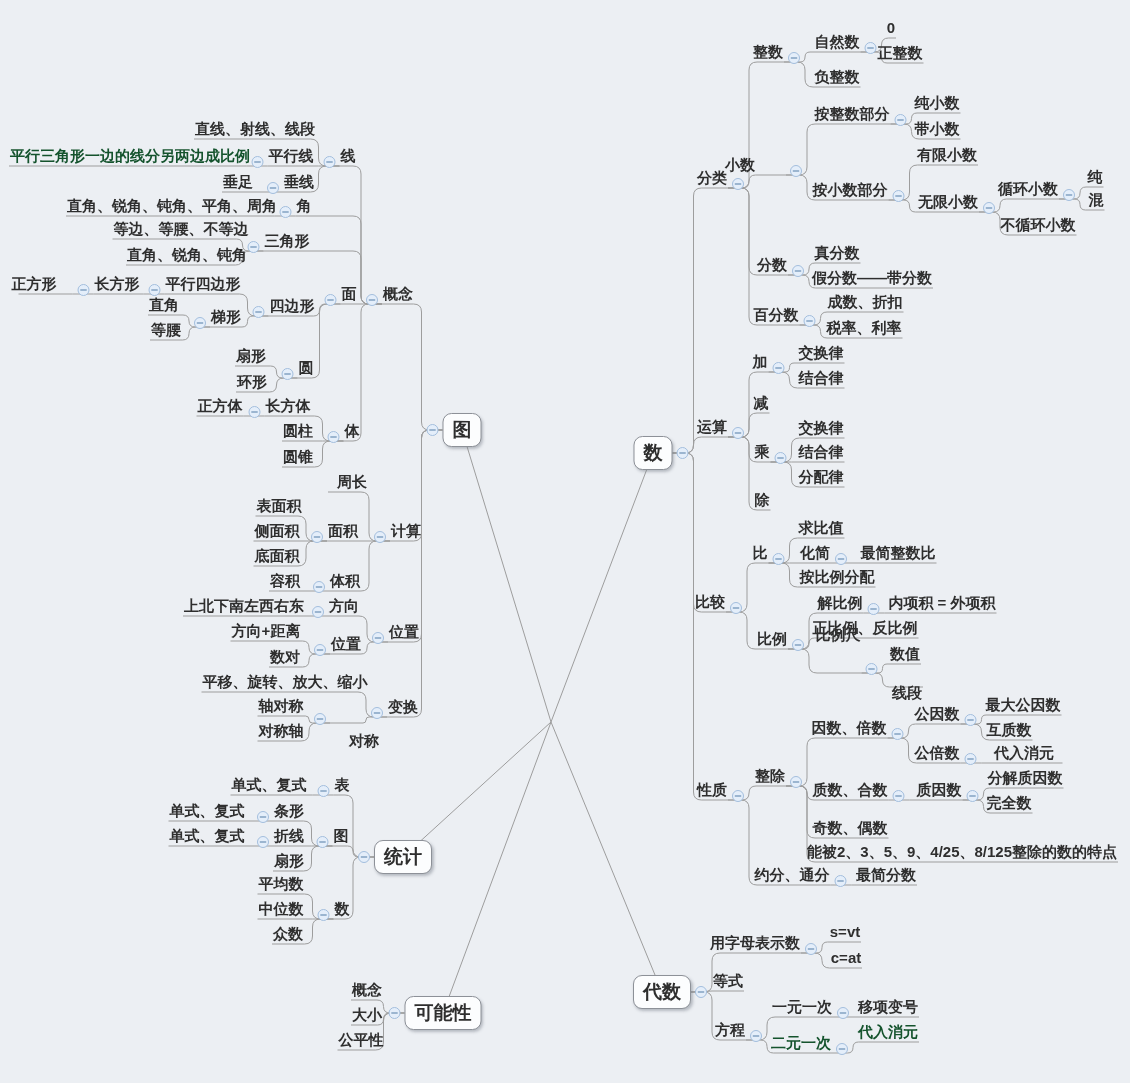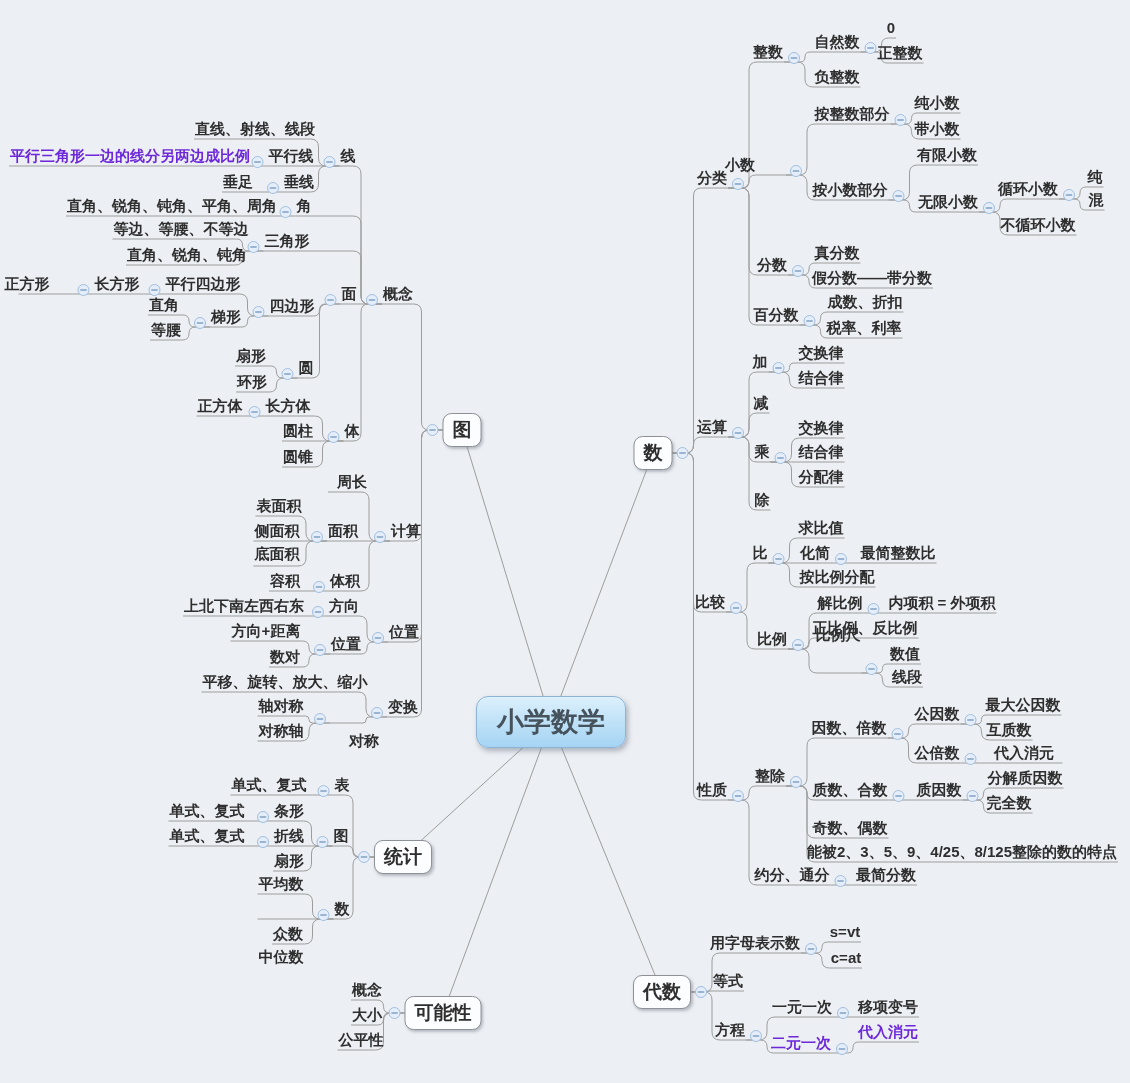--- a/index.html
+++ b/index.html
@@ -11,21 +11,21 @@
   .iconc{fill:#e4eefa;stroke:#a3bedd;stroke-width:1;}
   .iconm{stroke:#7c9cbe;stroke-width:1.4;}
   .node{position:absolute;transform:translate(-50%,-50%);white-space:nowrap;
         font-weight:700;font-size:15px;line-height:21px;color:#2e2e2e;z-index:2;}
   .leaf{padding:0 1px;background:transparent;}
   .hub{font-size:19px;line-height:22px;padding:5px 9px;background:#fcfdfe;color:#2e2e2e;
        border:1.3px solid #8d9198;border-radius:9px;box-shadow:1.5px 2px 3px rgba(115,122,134,.45);}
   .center{font-size:27px;line-height:30px;color:#46525c;padding:10px 20px;
        background:linear-gradient(180deg,#dcf0fc 0%,#c2e3f8 45%,#a5d4f3 100%);
        border:1.4px solid #8fb3d4;border-radius:12px;box-shadow:2px 3px 5px rgba(110,120,135,.5);}
-  .red{color:#6d28d9;}
+  .red{color:#14532d;}
 </style>
 </head>
 <body>
 
 <div id="stage">
   <svg id="edges" width="1130" height="1083" viewBox="0 0 1130 1083">
       <g>
         <path d="M551 722L462 430" class="rootedge"></path>
         <path d="M551 722L653 453" class="rootedge"></path>
         <path d="M551 722L403 857" class="rootedge"></path>
@@ -413,21 +413,20 @@
         <g>
           <circle cx="972.5" cy="796" r="5.5" class="iconc"></circle>
           <line x1="969.3" x2="975.7" y1="796" y2="796" class="iconm"></line>
         </g>
         <g>
           <circle cx="840.5" cy="881" r="5.5" class="iconc"></circle>
           <line x1="837.3" x2="843.7" y1="881" y2="881" class="iconm"></line>
         </g>
       </g>
     </svg>
-<div class="node center" style="left: 551px; top: 722px;">小学数学</div>
     <div class="node hub" style="left: 462px; top: 430px;">图</div>
     <div class="node hub" style="left: 653px; top: 453px;">数</div>
     <div class="node hub" style="left: 403px; top: 857px;">统计</div>
     <div class="node hub" style="left: 443px; top: 1013px;">可能性</div>
     <div class="node hub" style="left: 662px; top: 992px;">代数</div>
     <div class="node leaf" style="left: 398px; top: 293px;">概念</div>
     <div class="node leaf" style="left: 348px; top: 155px;">线</div>
     <div class="node leaf" style="left: 255px; top: 128px;">直线、射线、线段</div>
     <div class="node leaf" style="left: 291px; top: 155px;">平行线</div>
     <div class="node leaf red" style="left: 130px; top: 155px;">平行三角形一边的线分另两边成比例</div>
@@ -435,38 +434,38 @@
     <div class="node leaf" style="left: 238px; top: 181px;">垂足</div>
     <div class="node leaf" style="left: 304px; top: 205px;">角</div>
     <div class="node leaf" style="left: 172px; top: 205px;">直角、锐角、钝角、平角、周角</div>
     <div class="node leaf" style="left: 287px; top: 240px;">三角形</div>
     <div class="node leaf" style="left: 181px; top: 228px;">等边、等腰、不等边</div>
     <div class="node leaf" style="left: 187px; top: 254px;">直角、锐角、钝角</div>
     <div class="node leaf" style="left: 349px; top: 293px;">面</div>
     <div class="node leaf" style="left: 292px; top: 305px;">四边形</div>
     <div class="node leaf" style="left: 203px; top: 283px;">平行四边形</div>
     <div class="node leaf" style="left: 117px; top: 283px;">长方形</div>
-    <div class="node leaf" style="left: 27px; top: 283px;">正方形</div>
+    <div class="node leaf" style="left: 34px; top: 283px;">正方形</div>
     <div class="node leaf" style="left: 226px; top: 316px;">梯形</div>
     <div class="node leaf" style="left: 164px; top: 304px;">直角</div>
     <div class="node leaf" style="left: 166px; top: 329px;">等腰</div>
     <div class="node leaf" style="left: 306px; top: 367px;">圆</div>
     <div class="node leaf" style="left: 251px; top: 355px;">扇形</div>
     <div class="node leaf" style="left: 252px; top: 381px;">环形</div>
     <div class="node leaf" style="left: 352px; top: 430px;">体</div>
     <div class="node leaf" style="left: 288px; top: 405px;">长方体</div>
     <div class="node leaf" style="left: 220px; top: 405px;">正方体</div>
     <div class="node leaf" style="left: 298px; top: 430px;">圆柱</div>
     <div class="node leaf" style="left: 298px; top: 456px;">圆锥</div>
     <div class="node leaf" style="left: 406px; top: 530px;">计算</div>
     <div class="node leaf" style="left: 352px; top: 481px;">周长</div>
     <div class="node leaf" style="left: 343px; top: 530px;">面积</div>
     <div class="node leaf" style="left: 279px; top: 505px;">表面积</div>
     <div class="node leaf" style="left: 277px; top: 530px;">侧面积</div>
-    <div class="node leaf" style="left: 277px; top: 555px; font-family: Liberation Mono, monospace;">底面积</div>
+    <div class="node leaf" style="left: 277px; top: 555px;">底面积</div>
     <div class="node leaf" style="left: 345px; top: 580px;">体积</div>
     <div class="node leaf" style="left: 285px; top: 580px;">容积</div>
     <div class="node leaf" style="left: 404px; top: 631px;">位置</div>
     <div class="node leaf" style="left: 344px; top: 605px;">方向</div>
     <div class="node leaf" style="left: 244px; top: 605px;">上北下南左西右东</div>
     <div class="node leaf" style="left: 346px; top: 643px;">位置</div>
     <div class="node leaf" style="left: 266px; top: 630px;">方向+距离</div>
     <div class="node leaf" style="left: 285px; top: 656px;">数对</div>
     <div class="node leaf" style="left: 403px; top: 706px;">变换</div>
     <div class="node leaf" style="left: 285px; top: 681px;">平移、旋转、放大、缩小</div>
@@ -476,21 +475,21 @@
     <div class="node leaf" style="left: 342px; top: 784px;">表</div>
     <div class="node leaf" style="left: 269px; top: 784px;">单式、复式</div>
     <div class="node leaf" style="left: 341px; top: 835px;">图</div>
     <div class="node leaf" style="left: 289px; top: 810px;">条形</div>
     <div class="node leaf" style="left: 207px; top: 810px;">单式、复式</div>
     <div class="node leaf" style="left: 289px; top: 835px;">折线</div>
     <div class="node leaf" style="left: 207px; top: 835px;">单式、复式</div>
     <div class="node leaf" style="left: 289px; top: 860px;">扇形</div>
     <div class="node leaf" style="left: 342px; top: 908px;">数</div>
     <div class="node leaf" style="left: 281px; top: 883px;">平均数</div>
-    <div class="node leaf" style="left: 281px; top: 908px; margin-top: 48px;">中位数</div>
+    <div class="node leaf" style="left: 281px; top: 908px;">中位数</div>
     <div class="node leaf" style="left: 288px; top: 933px;">众数</div>
     <div class="node leaf" style="left: 367px; top: 989px;">概念</div>
     <div class="node leaf" style="left: 367px; top: 1014px;">大小</div>
     <div class="node leaf" style="left: 361px; top: 1039px;">公平性</div>
     <div class="node leaf" style="left: 755px; top: 942px;">用字母表示数</div>
     <div class="node leaf" style="left: 845px; top: 931px;">s=vt</div>
     <div class="node leaf" style="left: 846px; top: 957px;">c=at</div>
     <div class="node leaf" style="left: 728px; top: 980px;">等式</div>
     <div class="node leaf" style="left: 730px; top: 1029px;">方程</div>
     <div class="node leaf" style="left: 802px; top: 1006px;">一元一次</div>
@@ -535,21 +534,21 @@
     <div class="node leaf" style="left: 821px; top: 527px;">求比值</div>
     <div class="node leaf" style="left: 815px; top: 552px;">化简</div>
     <div class="node leaf" style="left: 898px; top: 552px;">最简整数比</div>
     <div class="node leaf" style="left: 837px; top: 576px;">按比例分配</div>
     <div class="node leaf" style="left: 772px; top: 638px;">比例</div>
     <div class="node leaf" style="left: 840px; top: 602px;">解比例</div>
     <div class="node leaf" style="left: 942px; top: 602px;">内项积 = 外项积</div>
     <div class="node leaf" style="left: 865px; top: 627px;">正比例、反比例</div>
     <div class="node leaf" style="left: 838px; top: 634px;">比例尺</div>
     <div class="node leaf" style="left: 905px; top: 653px;">数值</div>
-    <div class="node leaf" style="left: 907px; top: 676px;">线段</div>
+    <div class="node leaf" style="left: 907px; top: 692px;">线段</div>
     <div class="node leaf" style="left: 712px; top: 789px;">性质</div>
     <div class="node leaf" style="left: 770px; top: 775px;">整除</div>
     <div class="node leaf" style="left: 849px; top: 727px;">因数、倍数</div>
     <div class="node leaf" style="left: 937px; top: 713px;">公因数</div>
     <div class="node leaf" style="left: 1023px; top: 704px;">最大公因数</div>
     <div class="node leaf" style="left: 1009px; top: 729px;">互质数</div>
     <div class="node leaf" style="left: 937px; top: 752px;">公倍数</div>
     <div class="node leaf" style="left: 1024px; top: 752px;">代入消元</div>
     <div class="node leaf" style="left: 850px; top: 789px;">质数、合数</div>
     <div class="node leaf" style="left: 939px; top: 789px;">质因数</div>

